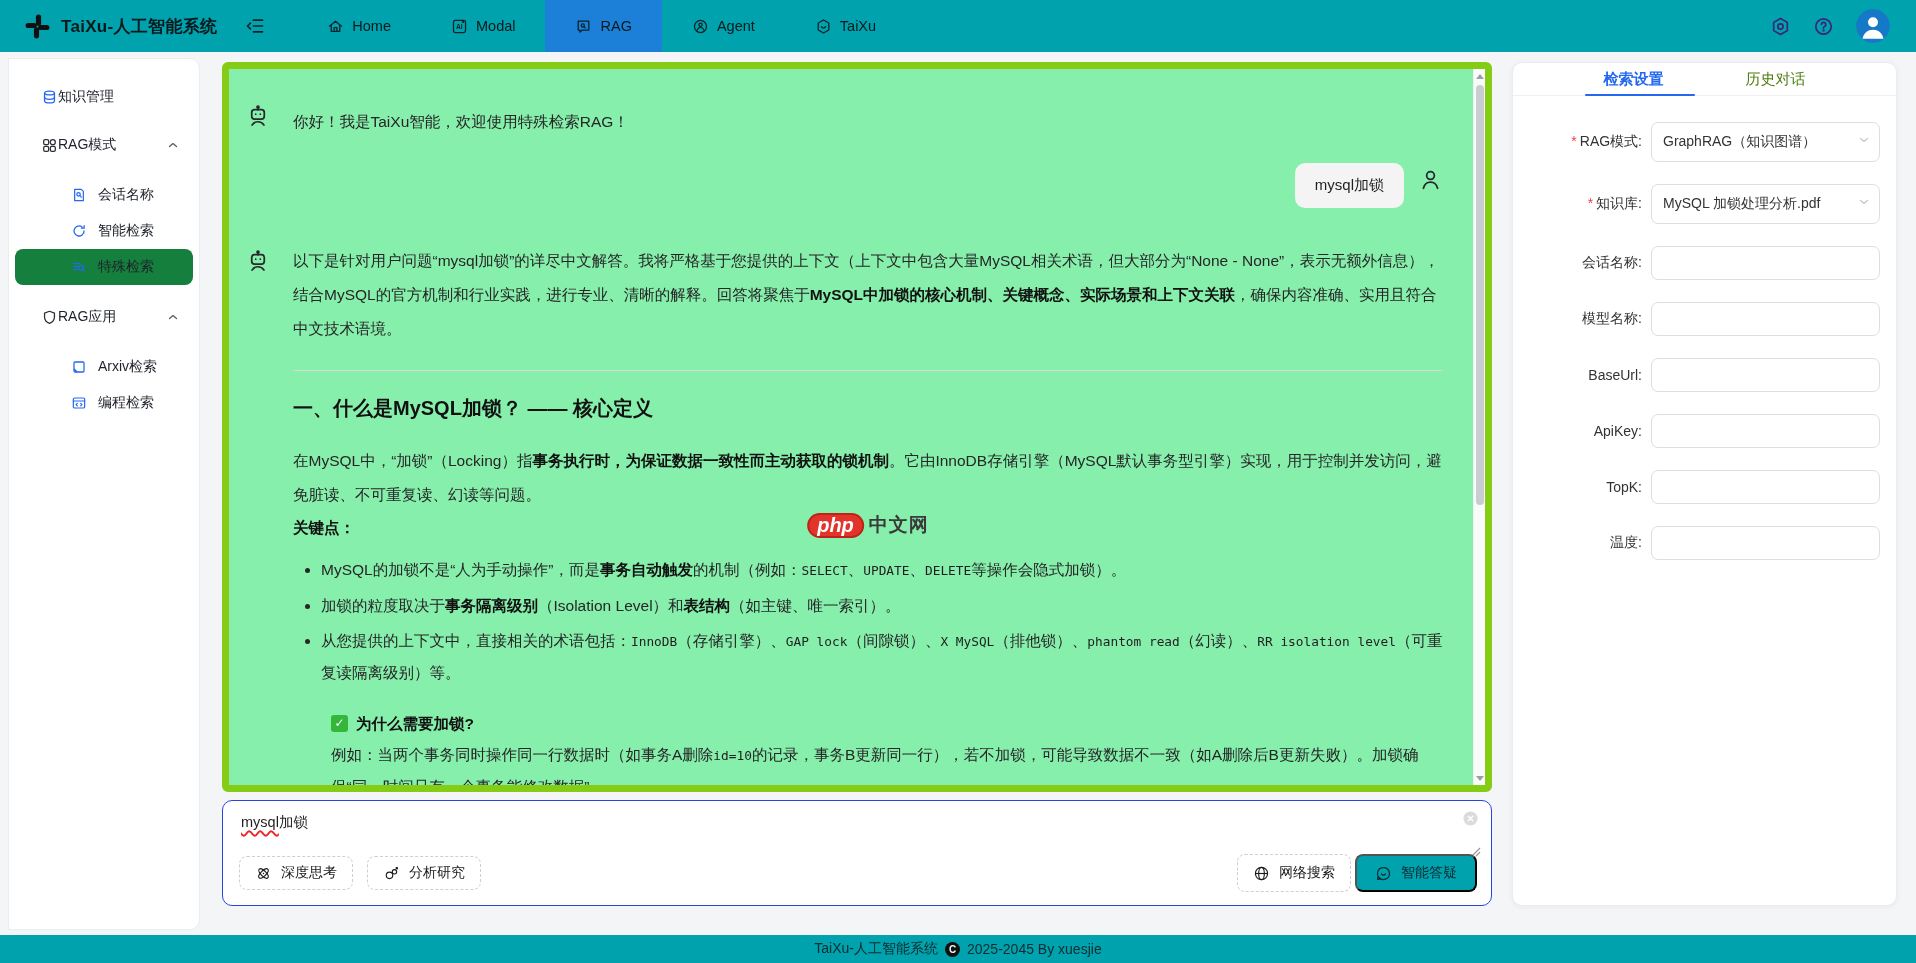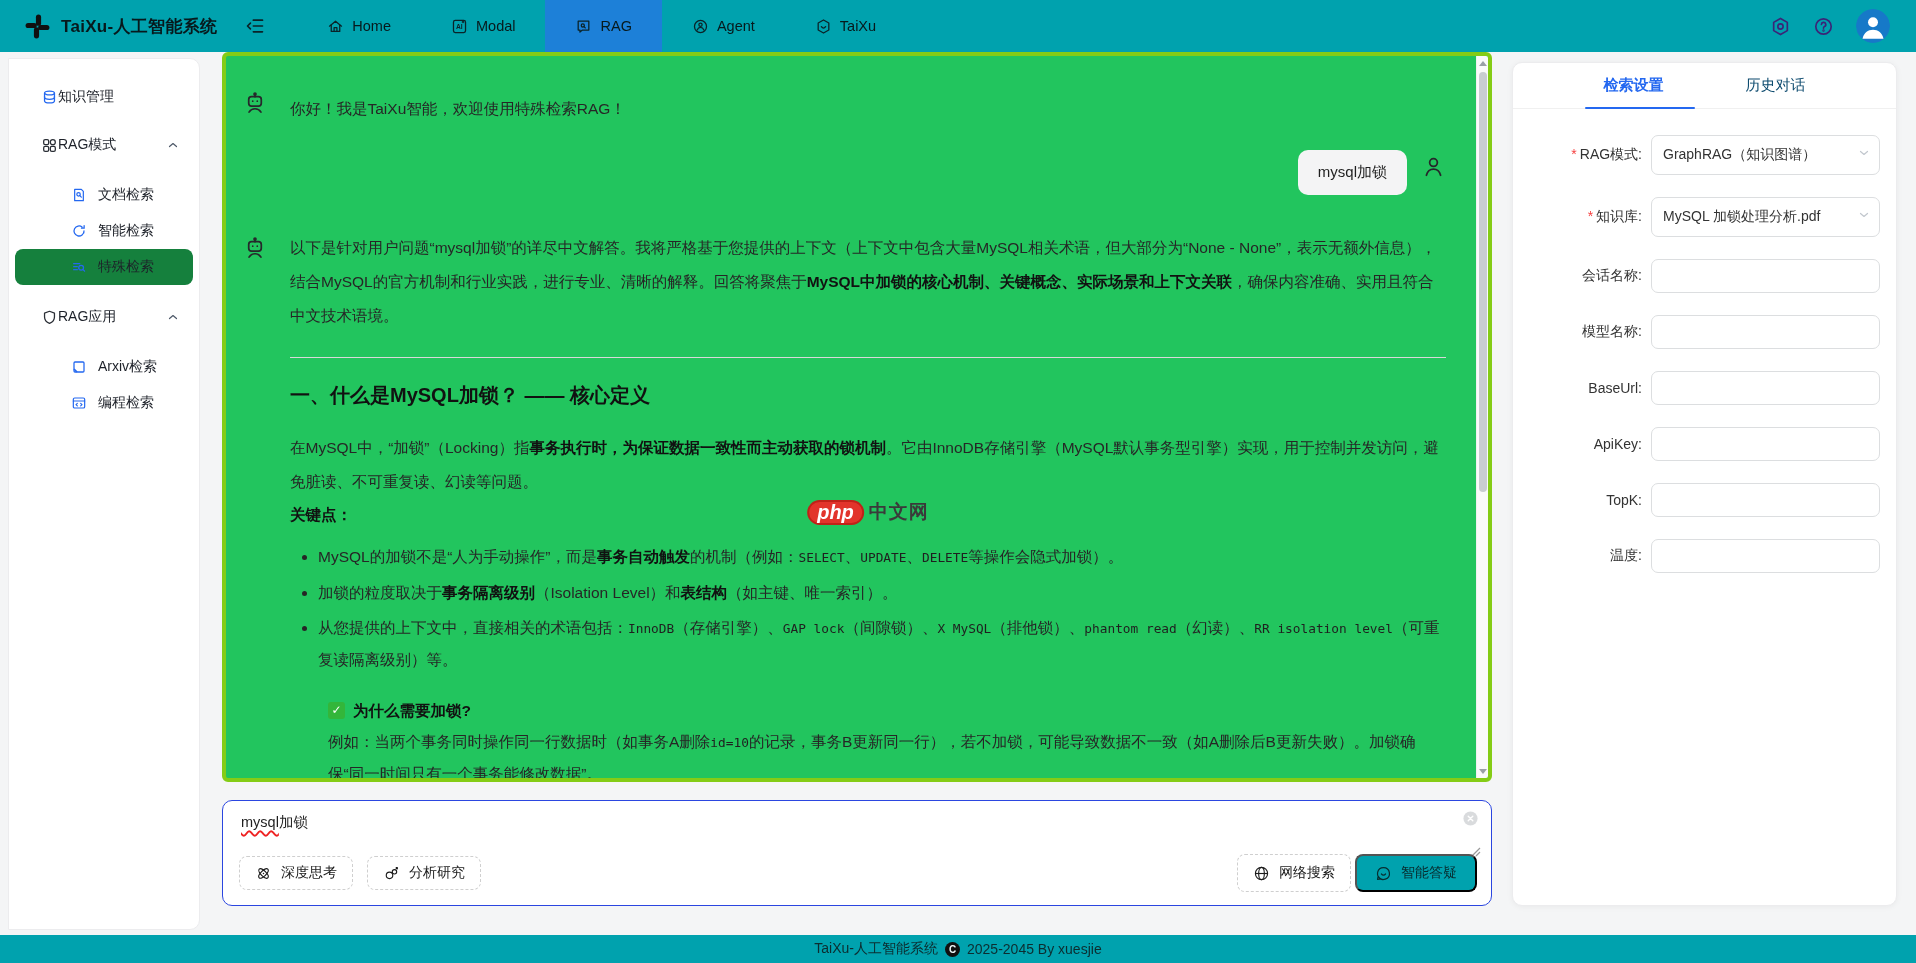--- a/index.html
+++ b/index.html
@@ -35,22 +35,22 @@
   .side-item { display:flex; align-items:center; height:40px; padding:0 14px 0 26px;
     font-size:14px; color:#1d2129; cursor:pointer; margin:0 6px; border-radius:8px; }
   .side-item .chev { margin-left:auto; }
   .side-sub { display:flex; align-items:center; gap:11px; height:36px; padding-left:56px;
     font-size:14px; color:#1d2129; cursor:pointer; margin:0 6px; border-radius:8px; }
   .side-sub.selected { background:#15803d; }
   .gap-s { height:8px; } .gap-m { height:12px; }
 
   
   .chat-card {
-    position:absolute; left:222px; top:52px; width:1270px; height:730px;
-    background:#22c55e; border:4px solid #84cc16; border-radius:6px; overflow:hidden;
+    position:absolute; left:222px; top:62px; width:1270px; height:730px;
+    background:#86efac; border:7px solid #84cc16; border-radius:6px; overflow:hidden;
   }
   .chat-scroll { position:absolute; inset:0 12px 0 0; overflow:hidden; }
   .msg-row { display:flex; align-items:flex-start; gap:22px; padding:0 30px 0 16px; }
   .msg-row.bot1 { margin-top:28px; }
   .msg-row.user { margin-top:22px; flex-direction:row-reverse; gap:14px; }
   .msg-row.bot2 { margin-top:34px; }
   .msg-avatar { flex:0 0 auto; margin-top:6px; }
   .msg-text { font-size:15.5px; line-height:34px; color:#262626; padding-top:8px; }
   .user-bubble { background:#f4f4f5; border-radius:10px; padding:13px 20px; font-size:15px; color:#1f1f1f; margin-top:2px; }
   .md { flex:1; min-width:0; padding-top:2px; }
@@ -97,23 +97,23 @@
   .bar-right { margin-left:auto; display:flex; gap:4px; }
   .primary-btn { display:inline-flex; align-items:center; gap:9px; background:#00a2ae; border-radius:8px;
     padding:8px 18px; font-size:14px; color:#072e31; font-weight:500; cursor:pointer; }
 
   
   .right-panel {
     position:absolute; left:1512px; top:62px; width:385px; height:844px;
     background:#fff; border:1px solid #ececee; border-radius:10px;
     box-shadow:0 1px 6px rgba(0,0,0,.05);
   }
-  .rp-tabs { position:relative; height:46px; display:flex; justify-content:center; gap:74px; align-items:center;
+  .rp-tabs { position:relative; height:33px; display:flex; justify-content:center; gap:74px; align-items:center;
     border-bottom:1px solid #f0f0f0; }
-  .rp-tab { font-size:15px; color:#0c4a6e; cursor:pointer; padding:0 4px; }
+  .rp-tab { font-size:15px; color:#4d7c0f; cursor:pointer; padding:0 4px; }
   .rp-tab.active { color:#2468f0; font-weight:600; }
   .tab-underline { position:absolute; left:72px; bottom:-1px; width:110px; height:2.5px; background:#2468f0; border-radius:2px; }
   .rp-form { padding:26px 16px 0; }
   .form-row { display:flex; align-items:center; margin-bottom:22px; }
   .form-label { width:122px; text-align:right; font-size:14px; color:#333; padding-right:9px; white-space:nowrap; }
   .req { color:#f53f3f; margin-right:3px; font-size:14px; }
   .form-select { position:relative; flex:1; height:40px; border:1px solid #dcdee0; border-radius:7px;
     display:flex; align-items:center; padding:0 26px 0 11px; font-size:14px; color:#333; cursor:pointer; background:#fff; }
   .form-select .sel-arrow { position:absolute; right:9px; top:11px; }
   .form-input { flex:1; height:34px; border:1px solid #dcdee0; border-radius:7px; padding:0 11px;
@@ -251,21 +251,21 @@
   </div>
   <div class="gap-m"></div>
   <div class="side-sub">
     <span>
       <svg viewBox="0 0 24 24" width="16" height="16" fill="none" stroke="#2468f0" stroke-width="1.8" stroke-linejoin="round">
         <path d="M5.5 3.5h10l3 3v14h-13z"></path>
         <circle cx="11.3" cy="11" r="2.6"></circle>
           <path d="M13.3 13l2.2 2.2" stroke-linecap="round"></path>
       </svg>
     </span>
-    <span>文档检索</span>
+    <span>会话名称</span>
   </div>
   <div class="side-sub">
     <span>
       <svg viewBox="0 0 24 24" width="16" height="16" fill="none" stroke="#2468f0" stroke-width="1.9" stroke-linecap="round">
         <path d="M19.5 12a7.5 7.5 0 1 1-2.6-5.7"></path>
           <path d="M19.7 3.8v4h-4"></path>
         <circle cx="19.2" cy="14.8" r="1" fill="#2468f0" stroke="none"></circle>
       </svg>
     </span>
     <span>智能检索</span>

